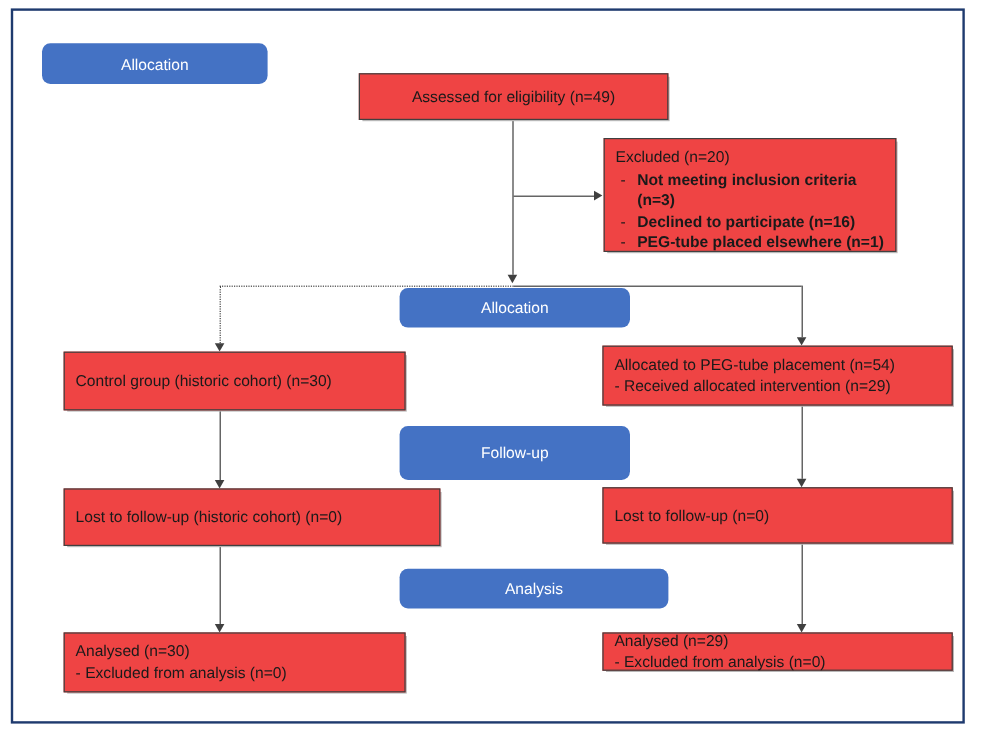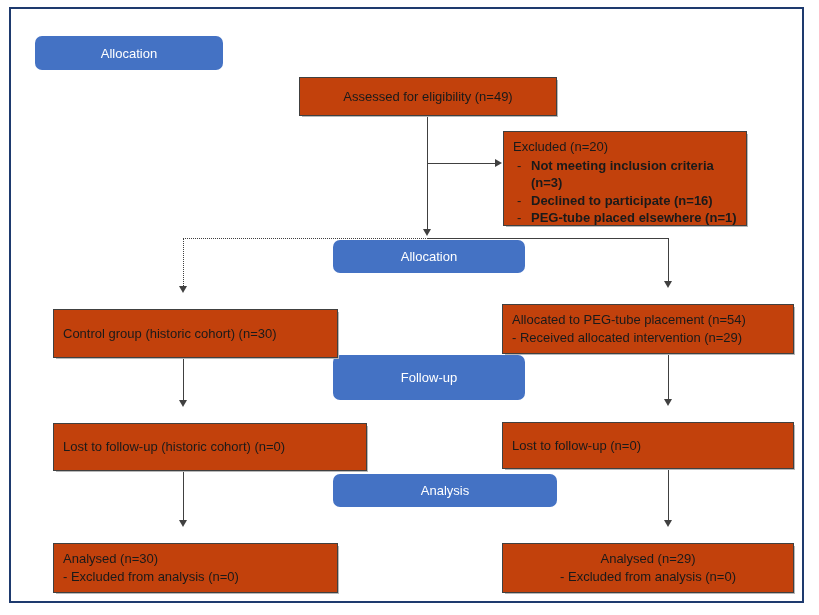--- a/index.html
+++ b/index.html
@@ -20,27 +20,26 @@
     position:absolute;
     background:var(--stage-fill,#4472C4);
     color:var(--stage-text,#ffffff);
     border-radius:7px;
     display:flex;align-items:center;justify-content:center;
     font-size:13px;
     box-sizing:border-box;
   }
   .box{
     position:absolute;
-    background:#c2410c;
+    background:#ef4444;
     border:1.5px solid var(--box-border,#404040);
     box-sizing:border-box;
     font-size:13px;
     line-height:1.35;
     box-shadow:2px 2px 0 -1px #b8b8b8;
-    margin-top:16px;
   }
   .box.center{display:flex;align-items:center;justify-content:center;text-align:center;}
   .box.leftpad{display:flex;flex-direction:column;justify-content:center;padding:4px 9px;}
   .excluded{padding:6px 9px 4px 9px;}
   .excluded .title{margin:0 0 1px 0;}
   .bullet-row{display:flex;}
   .bullet-row .dash{width:18px;padding-left:4px;box-sizing:border-box;}
   .bullet-row .btxt{flex:1;font-weight:bold;}
   .line{position:absolute;}
   .vline{border-left:1px solid var(--arrow,#404040);width:0;}
@@ -139,17 +138,17 @@
 
   <div class="box leftpad" style="left:502px;top:406px;width:292px;height:47px;">
     <div>Lost to follow-up (n=0)</div>
   </div>
 
   <div class="box leftpad" style="left:53px;top:527px;width:285px;height:50px;">
     <div>Analysed (n=30)</div>
     <div>- Excluded from analysis (n=0)</div>
   </div>
 
-  <div class="box leftpad" style="left:502px;top:527px;width:292px;height:50px;align-items:center;">
+  <div class="box leftpad" style="left:502px;top:527px;width:292px;height:32px;">
     <div>Analysed (n=29)</div>
     <div>- Excluded from analysis (n=0)</div>
   </div>
 </div>
 
 </body></html>

